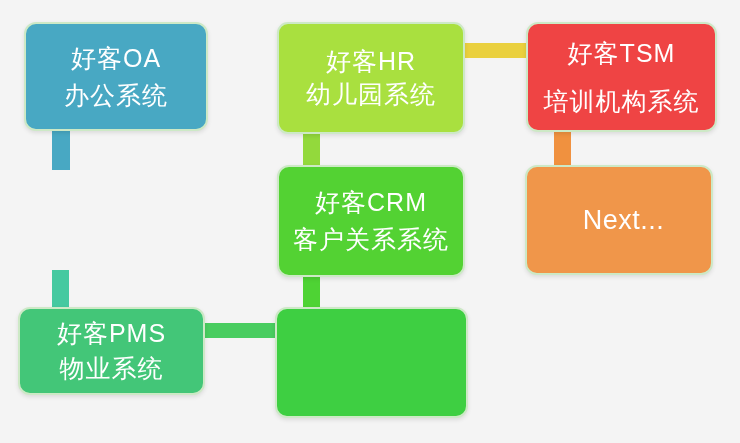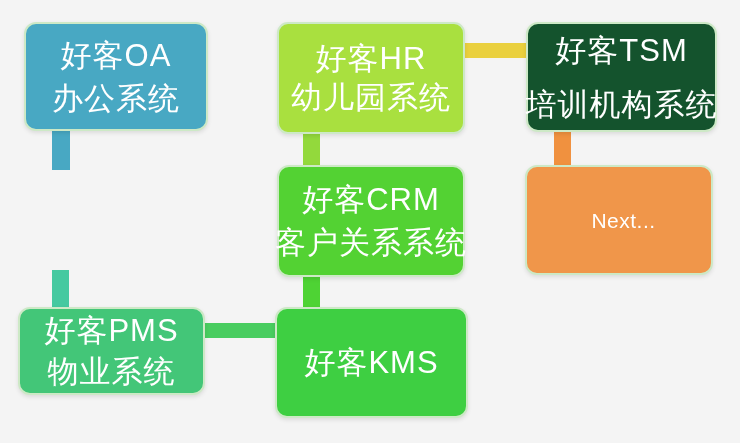--- a/index.html
+++ b/index.html
@@ -28,34 +28,34 @@
     align-items: center;
     justify-content: center;
     gap: 12px;
     color: #FFFFFF;
     box-shadow: 0 2px 4px rgba(0,0,0,0.10);
     text-align: center;
   }
   .node span {
     display: block;
     line-height: 1;
-    font-size: 31px;
+    font-size: 25px;
     letter-spacing: 1px;
     white-space: nowrap;
   }
   .l2:empty { display: none; }
 
   
   .pos-oa   { left: 24px;  top: 22px;  width: 184px; height: 109px; }
   .pos-hr   { left: 277px; top: 22px;  width: 188px; height: 112px; gap: 8px; border-radius: 11px; }
   .pos-tsm  { left: 526px; top: 22px;  width: 191px; height: 110px; gap: 23px; }
   .pos-eam  { left: 24px;  top: 165px; width: 185px; height: 110px; }
   .pos-crm  { left: 277px; top: 165px; width: 188px; height: 112px; }
   .pos-next { left: 525px; top: 165px; width: 188px; height: 110px; }
-  .pos-next span { font-size: 21px; letter-spacing: 0.5px; margin-left: 9px; }
+  .pos-next span { font-size: 27px; letter-spacing: 0.5px; margin-left: 9px; }
   .pos-pms  { left: 18px;  top: 307px; width: 187px; height: 88px; gap: 10px; justify-content: center; }
   .pos-kms  { left: 275px; top: 307px; width: 193px; height: 111px; gap: 10px; }
 
   
   .cpos-oa-eam   { left: 52px;  top: 125px; width: 18px; height: 45px; }
   .cpos-hr-crm   { left: 303px; top: 128px; width: 17px; height: 42px; }
   .cpos-hr-tsm   { left: 460px; top: 43px;  width: 72px; height: 15px; }
   .cpos-tsm-next { left: 554px; top: 126px; width: 17px; height: 44px; }
   .cpos-eam-pms  { left: 52px;  top: 270px; width: 17px; height: 42px; }
   .cpos-crm-kms  { left: 303px; top: 270px; width: 17px; height: 42px; }
@@ -77,21 +77,21 @@
   <div class="node pos-oa" style="background: rgb(72, 168, 195);">
     <span class="l1">好客OA</span>
     <span class="l2">办公系统</span>
   </div>
 
   <div class="node pos-hr" style="background: rgb(169, 224, 63);">
     <span class="l1">好客HR</span>
     <span class="l2">幼儿园系统</span>
   </div>
 
-  <div class="node pos-tsm" style="background: #14532d;">
+  <div class="node pos-tsm" style="background: #ef4444;">
     <span class="l1">好客TSM</span>
     <span class="l2">培训机构系统</span>
   </div>
 
 
   <div class="node pos-crm" style="background: rgb(83, 210, 51);">
     <span class="l1">好客CRM</span>
     <span class="l2">客户关系系统</span>
   </div>
 
@@ -99,16 +99,15 @@
     <span class="l1">Next...</span>
 
   </div>
 
   <div class="node pos-pms" style="background: rgb(67, 198, 120);">
     <span class="l1">好客PMS</span>
     <span class="l2">物业系统</span>
   </div>
 
   <div class="node pos-kms" style="background: rgb(62, 207, 66);">
-    <span class="l1">好客KMS</span>
   </div>
 
 </div>
 
 </body></html>

